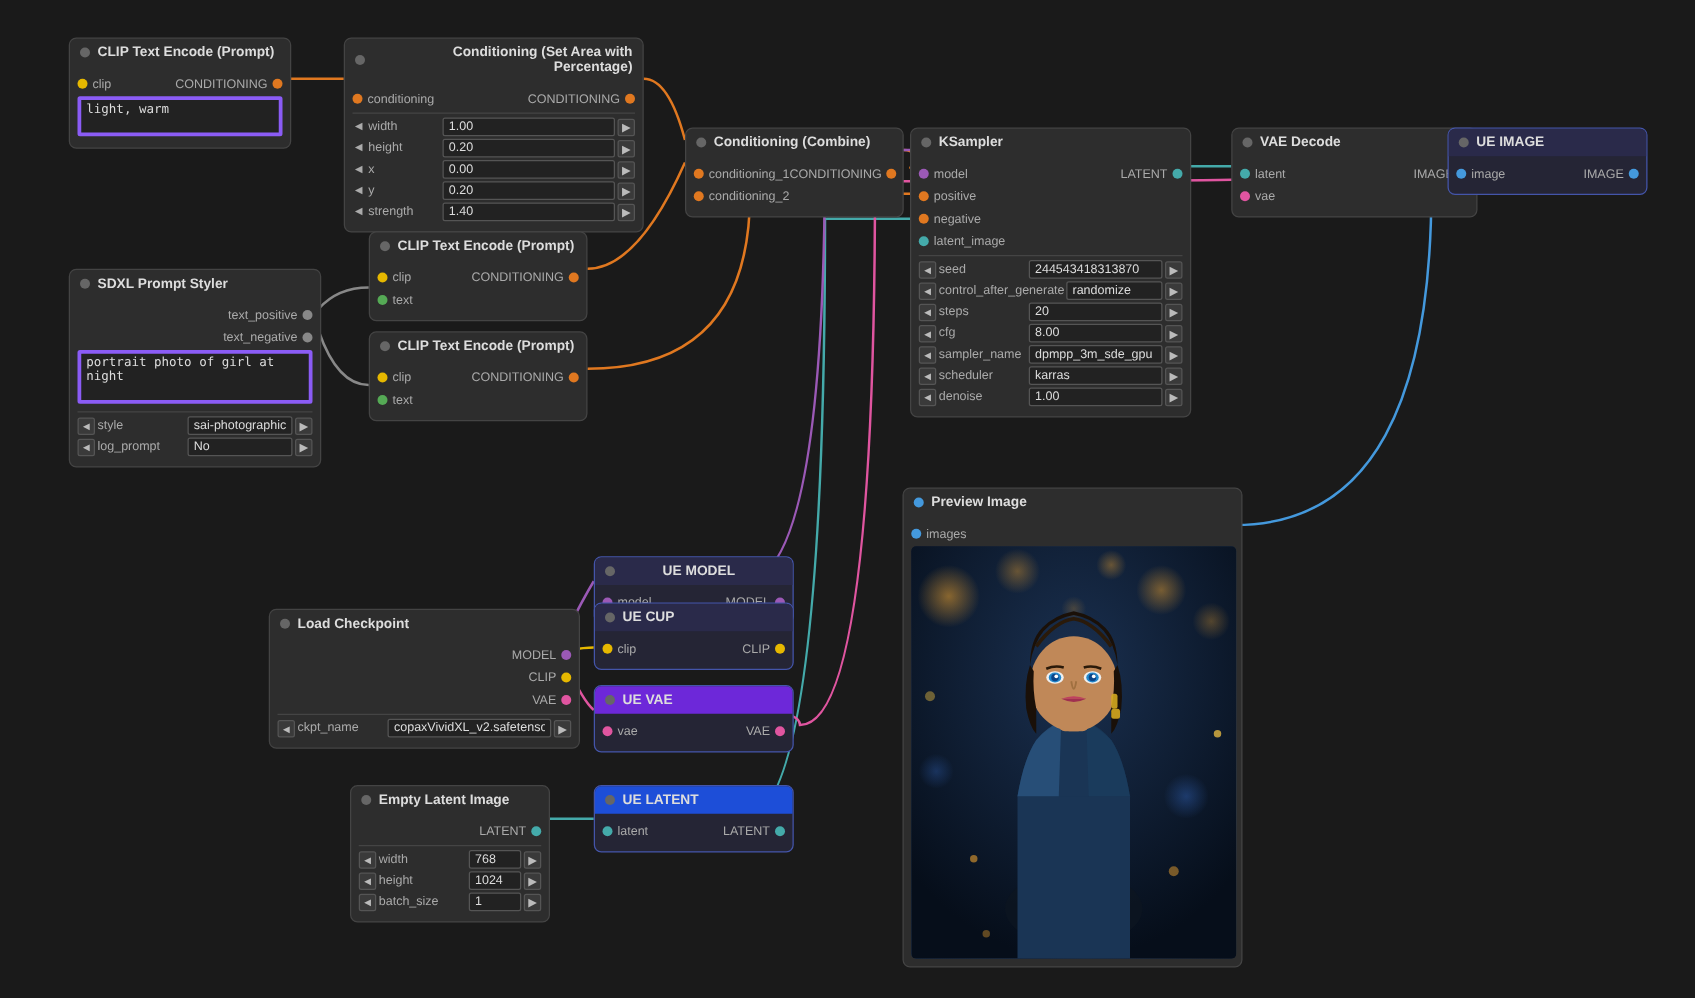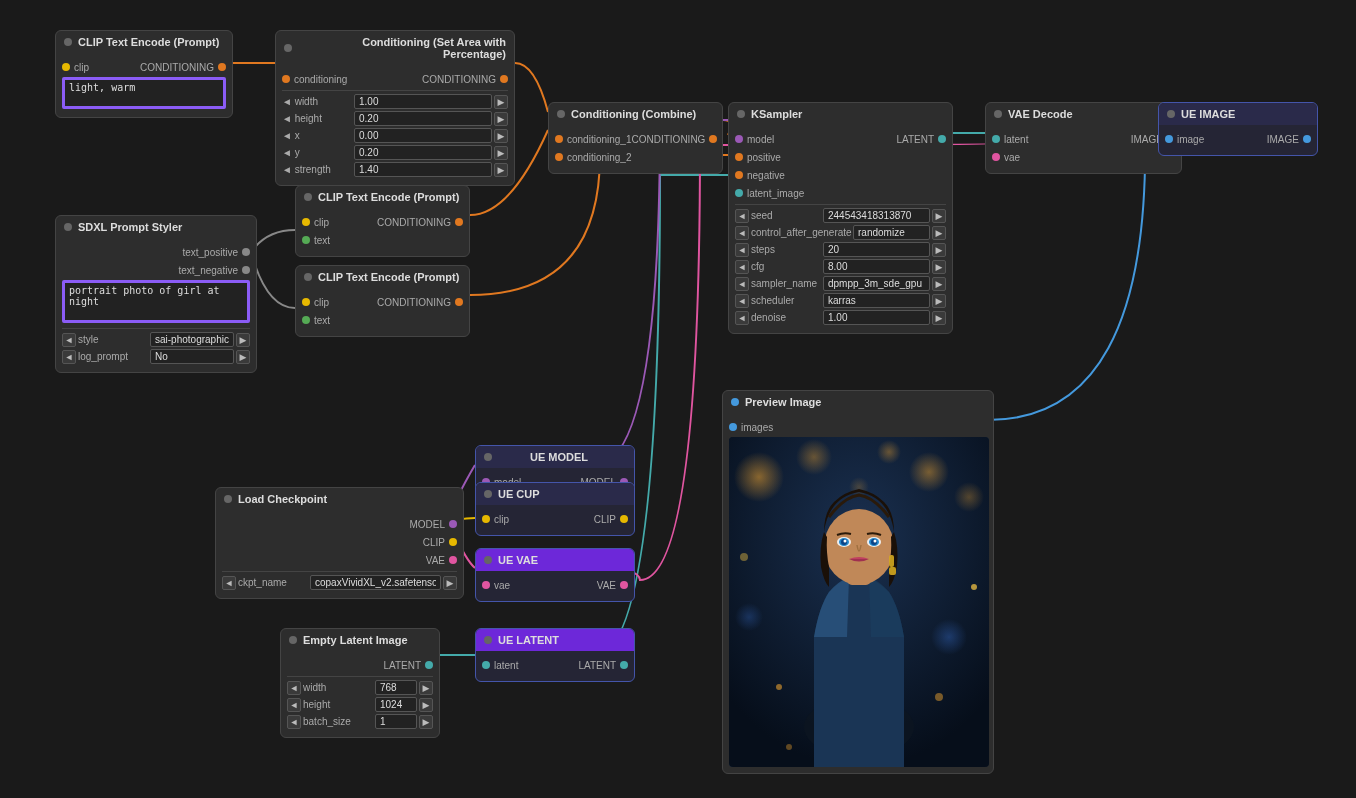--- a/index.html
+++ b/index.html
@@ -637,21 +637,21 @@
       <div class="input-row">
         <div class="slider-btn">◄</div>
         <span class="input-label">batch_size</span>
         <input class="input-field" value="1" style="">
         <div class="slider-btn">▶</div>
       </div>
     </div>
   </div>
 
   <div class="node node-ue" style="left:475px;top:628px;width:120px;">
-    <div class="node-header" style="background:#6d28d9;">
+    <div class="node-header" style="background:#1d4ed8;">
       <div class="node-dot"></div>
       <span>UE LATENT</span>
     </div>
     <div class="node-body">
       <div class="port-row">
         <div class="port-left">
           <div class="port-dot dot-teal"></div>
           <span class="port-label">latent</span>
         </div>
         <div class="port-right">

